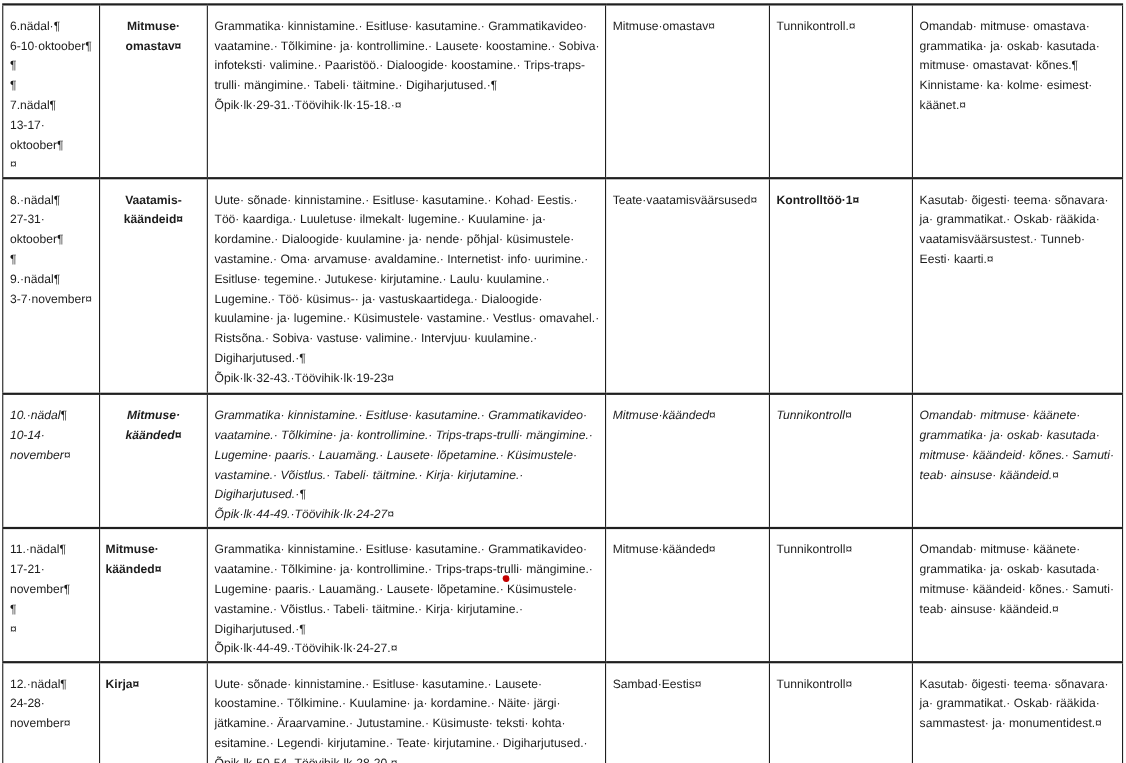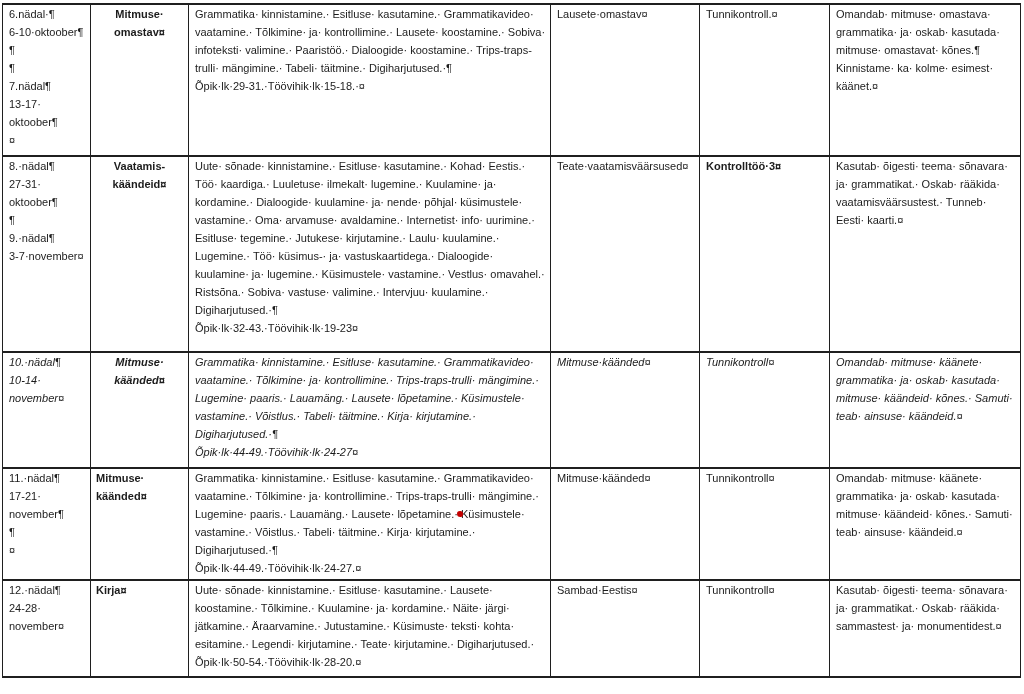--- a/index.html
+++ b/index.html
@@ -13,21 +13,21 @@
     border-collapse: collapse;
     table-layout: fixed;
     margin: 3px 0 0 2px;
     width: 1018px;
   }
   td {
     border: 1px solid #1f1f1f;
     border-top-width: 2px;
     border-bottom-width: 2px;
     vertical-align: top;
-    padding: 0 4px 2px 6px;
+    padding: 10px 4px 2px 6px;
     font-size: 11px;
     line-height: 18px;
     color: #1c1c1c;
     white-space: pre-line;
     overflow: hidden;
     word-wrap: break-word;
     position: relative;
   }
   td.c-topic { font-weight: bold; padding-left: 5px; padding-right: 5px; }
   td.center  { text-align: center; }
@@ -64,38 +64,38 @@
 ¶
 ¶
 7.nädal¶
 13-17·
 oktoober¶
 ¤</td>
       <td class="c-topic center">Mitmuse·
 omastav¤</td>
       <td class="c-act">Grammatika· kinnistamine.· Esitluse· kasutamine.· Grammatikavideo· vaatamine.· Tõlkimine· ja· kontrollimine.· Lausete· koostamine.· Sobiva· infoteksti· valimine.· Paaristöö.· Dialoogide· koostamine.· Trips-traps-trulli· mängimine.· Tabeli· täitmine.· Digiharjutused.·¶
 Õpik·lk·29-31.·Töövihik·lk·15-18.·¤</td>
-      <td class="c-sub">Lausete·omastav¤</td>
+      <td class="c-sub">Mitmuse·omastav¤</td>
       <td class="c-assess">Tunnikontroll.¤</td>
       <td class="c-out">Omandab· mitmuse· omastava· grammatika· ja· oskab· kasutada· mitmuse· omastavat· kõnes.¶
 Kinnistame· ka· kolme· esimest· käänet.¤</td>
     </tr>
     <tr class="r2">
       <td class="c-week">8.·nädal¶
 27-31·
 oktoober¶
 ¶
 9.·nädal¶
 3-7·november¤</td>
       <td class="c-topic center">Vaatamis-
 käändeid¤</td>
       <td class="c-act">Uute· sõnade· kinnistamine.· Esitluse· kasutamine.· Kohad· Eestis.· Töö· kaardiga.· Luuletuse· ilmekalt· lugemine.· Kuulamine· ja· kordamine.· Dialoogide· kuulamine· ja· nende· põhjal· küsimustele· vastamine.· Oma· arvamuse· avaldamine.· Internetist· info· uurimine.· Esitluse· tegemine.· Jutukese· kirjutamine.· Laulu· kuulamine.· Lugemine.· Töö· küsimus-· ja· vastuskaartidega.· Dialoogide· kuulamine· ja· lugemine.· Küsimustele· vastamine.· Vestlus· omavahel.· Ristsõna.· Sobiva· vastuse· valimine.· Intervjuu· kuulamine.· Digiharjutused.·¶
 Õpik·lk·32-43.·Töövihik·lk·19-23¤</td>
       <td class="c-sub">Teate·vaatamisväärsused¤</td>
-      <td class="c-assess bold">Kontrolltöö·3¤</td>
+      <td class="c-assess bold">Kontrolltöö·1¤</td>
       <td class="c-out">Kasutab· õigesti· teema· sõnavara· ja· grammatikat.· Oskab· rääkida· vaatamisväärsustest.· Tunneb· Eesti· kaarti.¤</td>
     </tr>
     <tr class="r3">
       <td class="c-week">10.·nädal¶
 10-14·
 november¤</td>
       <td class="c-topic center">Mitmuse·
 käänded¤</td>
       <td class="c-act">Grammatika· kinnistamine.· Esitluse· kasutamine.· Grammatikavideo· vaatamine.· Tõlkimine· ja· kontrollimine.· Trips-traps-trulli· mängimine.· Lugemine· paaris.· Lauamäng.· Lausete· lõpetamine.· Küsimustele· vastamine.· Võistlus.· Tabeli· täitmine.· Kirja· kirjutamine.· Digiharjutused.·¶
 Õpik·lk·44-49.·Töövihik·lk·24-27¤</td>

